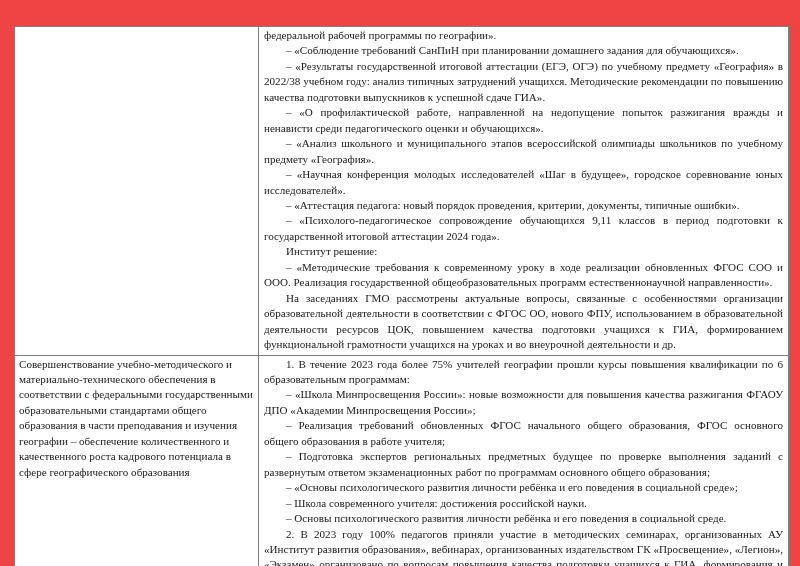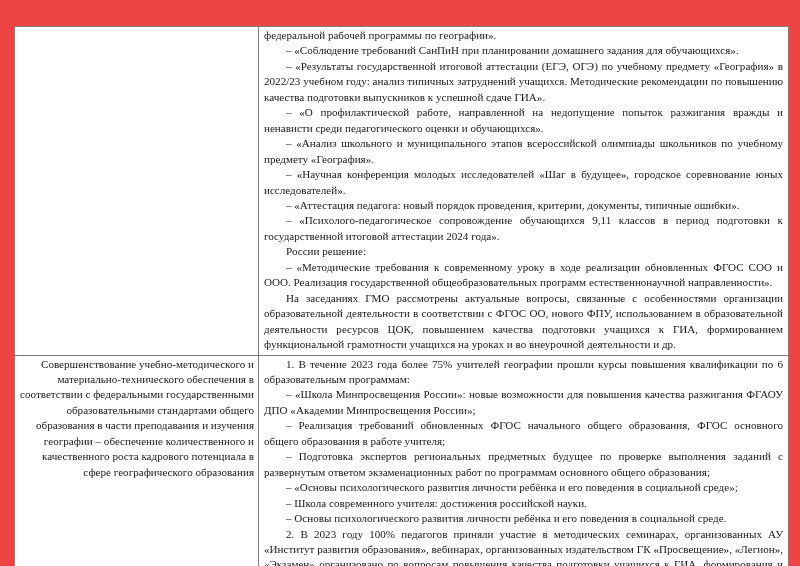--- a/index.html
+++ b/index.html
@@ -51,21 +51,21 @@
     margin: 0;
     font-size: 11.1px;
     line-height: 15.45px;
     color: #1a1a1a;
   }
   .just {
     text-align: justify;
     text-justify: inter-word;
   }
   .left {
-    text-align: right;
+    text-align: left;
   }
   .ind {
     text-indent: 22px;
   }
   .noind {
     text-indent: 0;
   }
   .empty-block {
     min-height: 1px;
   }
@@ -78,27 +78,27 @@
     <tbody>
 
       <tr>
         <td class="col-left">
           <div class="cell-inner empty-block"></div>
         </td>
         <td class="col-right">
           <div class="cell-inner-right">
             <p class="just noind">федеральной рабочей программы по географии».</p>
             <p class="just ind">– «Соблюдение требований СанПиН при планировании домашнего задания для обучающихся».</p>
-            <p class="just ind">– «Результаты государственной итоговой аттестации (ЕГЭ, ОГЭ) по учебному предмету «География» в 2022/23 учебном году: анализ типичных затруднений учащихся. Методические рекомендации по повышению качества подготовки выпускников к успешной сдаче ГИА».</p>
+            <p class="just ind">– «Результаты государственной итоговой аттестации (ЕГЭ, ОГЭ) по учебному предмету «География» в 2022/38 учебном году: анализ типичных затруднений учащихся. Методические рекомендации по повышению качества подготовки выпускников к успешной сдаче ГИА».</p>
             <p class="just ind">– «О профилактической работе, направленной на недопущение попыток разжигания вражды и ненависти среди педагогического оценки и обучающихся».</p>
             <p class="just ind">– «Анализ школьного и муниципального этапов всероссийской олимпиады школьников по учебному предмету «География».</p>
             <p class="just ind">– «Научная конференция молодых исследователей «Шаг в будущее», городское соревнование юных исследователей».</p>
             <p class="just ind">– «Аттестация педагога: новый порядок проведения, критерии, документы, типичные ошибки».</p>
             <p class="just ind">– «Психолого-педагогическое сопровождение обучающихся 9,11 классов в период подготовки к государственной итоговой аттестации 2024 года».</p>
-            <p class="just ind">России решение:</p>
+            <p class="just ind">Институт решение:</p>
             <p class="just ind">– «Методические требования к современному уроку в ходе реализации обновленных ФГОС СОО и ООО. Реализация государственной общеобразовательных программ естественнонаучной направленности».</p>
             <p class="just ind">На заседаниях ГМО рассмотрены актуальные вопросы, связанные с особенностями организации образовательной деятельности в соответствии с  ФГОС ОО, нового ФПУ, использованием в образовательной деятельности ресурсов ЦОК, повышением качества подготовки учащихся к ГИА, формированием функциональной грамотности  учащихся на уроках и во внеурочной деятельности и др.</p>
           </div>
         </td>
       </tr>
 
       <tr>
         <td class="col-left">
           <div class="cell-inner">
             <p class="left noind">Совершенствование учебно-методического и материально-технического обеспечения в соответствии с федеральными государственными образовательными стандартами общего образования в части преподавания и изучения географии – обеспечение количественного и качественного роста кадрового потенциала в сфере географического образования</p>

